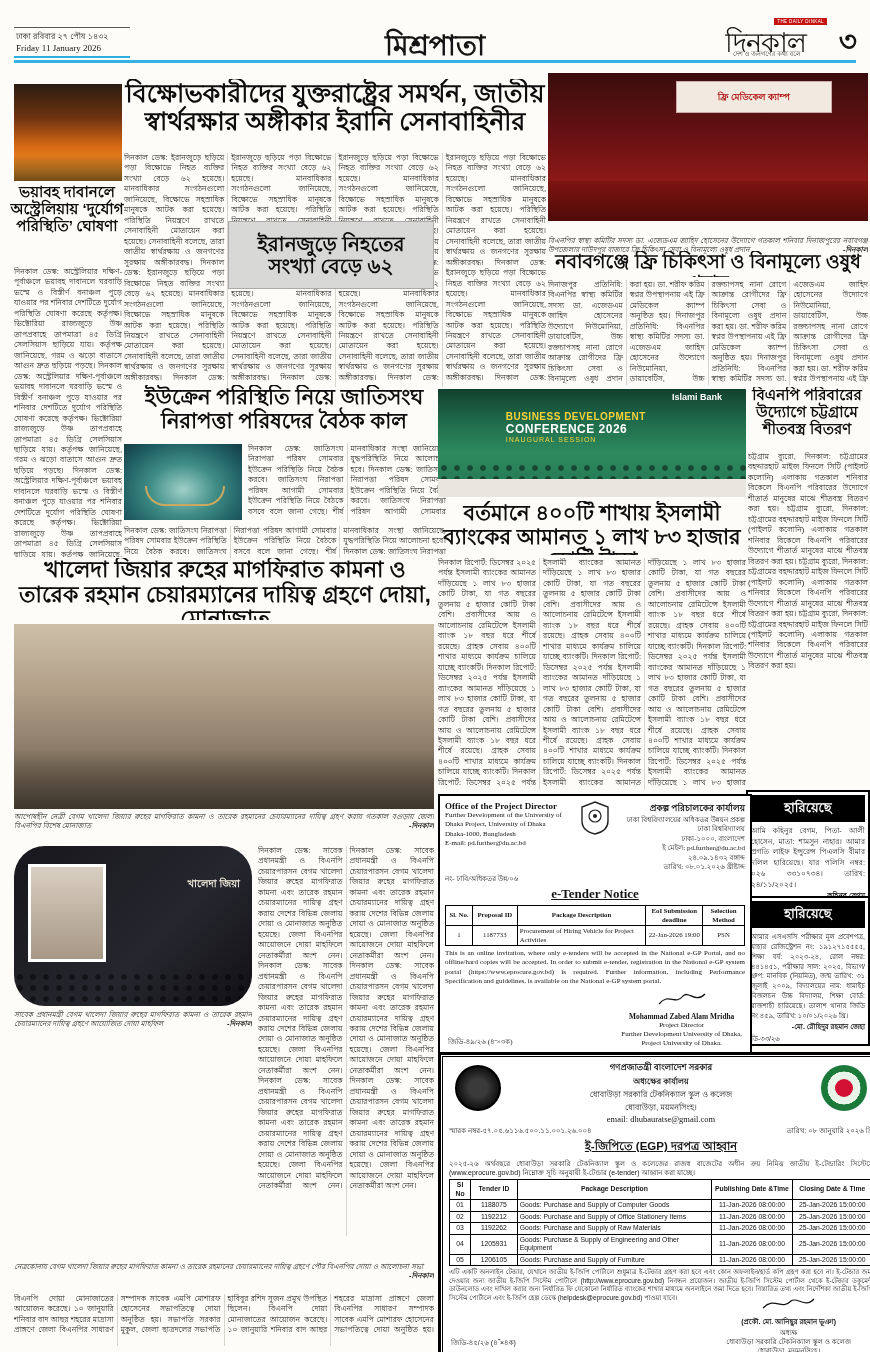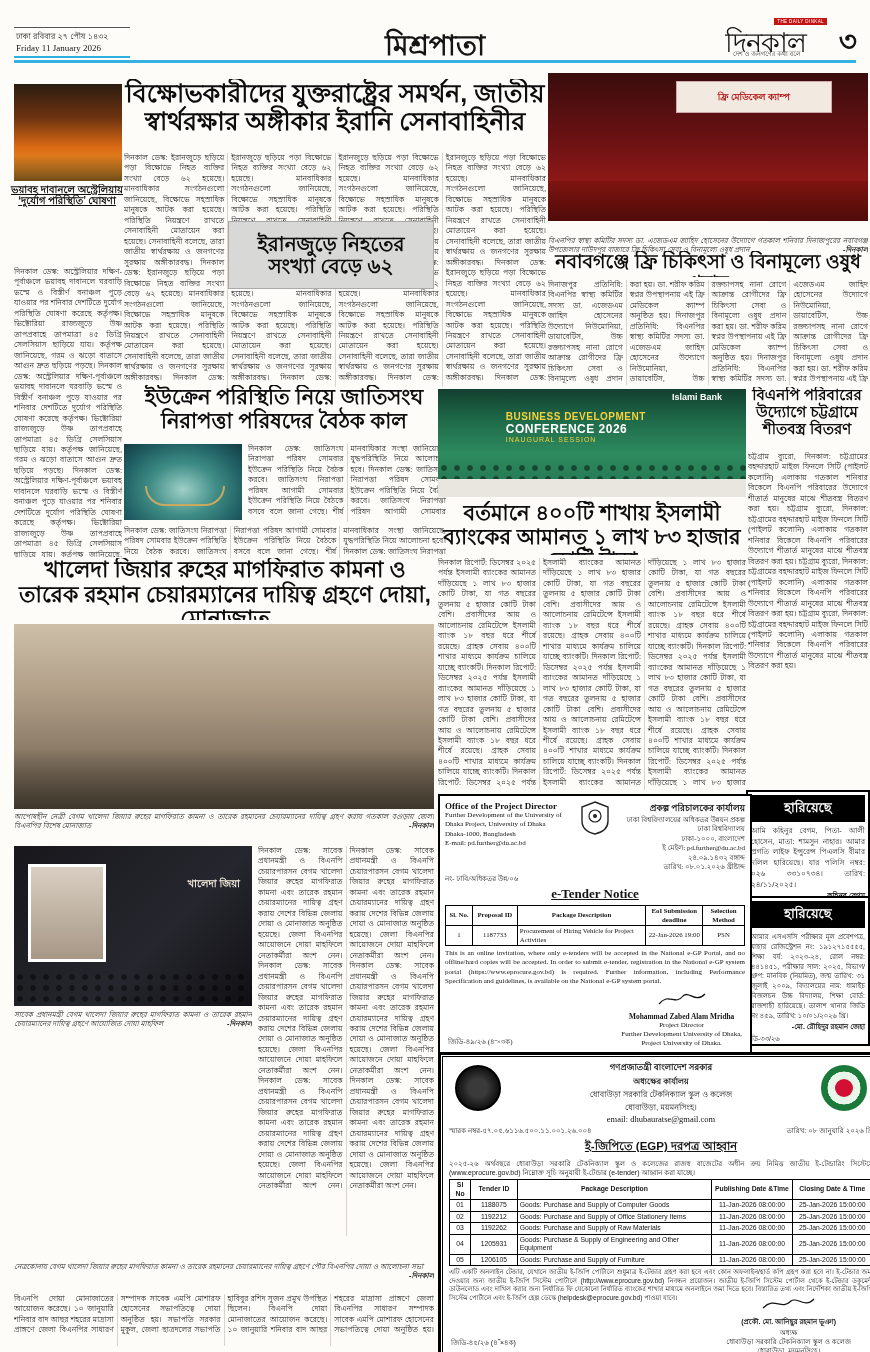--- a/index.html
+++ b/index.html
@@ -52,21 +52,21 @@
     <div style="position:absolute;left:0;top:4px;font-size:27px;font-weight:normal;letter-spacing:-1px;">দিনকাল</div>
     <div style="position:absolute;left:8px;bottom:0;font-size:6.5px;color:#333;">দেশ ও জনগণের কথা বলে</div>
     <div style="position:absolute;right:0;top:2px;font-size:28px;font-weight:bold;">৩</div>
   </div>
 
   <div class="abs blue-line" style="left:14px;top:60px;width:842px;height:3px;"></div>
 
   <div class="photo" style="left:14px;top:84px;width:108px;height:97px;background:linear-gradient(180deg,#2b1d12 0%,#6e3310 35%,#d96a14 65%,#f2a433 100%);">
     <div style="position:absolute;bottom:0;left:0;right:0;height:26px;background:linear-gradient(180deg,transparent,#00000088);"></div>
   </div>
-  <div class="abs bn-head" style="left:8px;top:184px;width:118px;height:80px;font-size:10px;text-decoration:underline;">ভয়াবহ দাবানলে অস্ট্রেলিয়ায় ‘দুর্যোগ পরিস্থিতি’ ঘোষণা</div>
+  <div class="abs bn-head" style="left:8px;top:184px;width:118px;height:80px;font-size:15px;">ভয়াবহ দাবানলে অস্ট্রেলিয়ায় ‘দুর্যোগ পরিস্থিতি’ ঘোষণা</div>
   <div class="abs body-txt" style="left:14px;top:267px;width:108px;height:290px;">দিনকাল ডেস্ক: অস্ট্রেলিয়ার দক্ষিণ-পূর্বাঞ্চলে ভয়াবহ দাবানলে ঘরবাড়ি ভস্মে ও বিস্তীর্ণ বনাঞ্চল পুড়ে যাওয়ার পর শনিবার দেশটিতে দুর্যোগ পরিস্থিতি ঘোষণা করেছে কর্তৃপক্ষ। ভিক্টোরিয়া রাজ্যজুড়ে উষ্ণ তাপপ্রবাহে তাপমাত্রা ৪৫ ডিগ্রি সেলসিয়াস ছাড়িয়ে যায়। কর্তৃপক্ষ জানিয়েছে, গরম ও ঝড়ো বাতাসে আগুন দ্রুত ছড়িয়ে পড়ছে। দিনকাল ডেস্ক: অস্ট্রেলিয়ার দক্ষিণ-পূর্বাঞ্চলে ভয়াবহ দাবানলে ঘরবাড়ি ভস্মে ও বিস্তীর্ণ বনাঞ্চল পুড়ে যাওয়ার পর শনিবার দেশটিতে দুর্যোগ পরিস্থিতি ঘোষণা করেছে কর্তৃপক্ষ। ভিক্টোরিয়া রাজ্যজুড়ে উষ্ণ তাপপ্রবাহে তাপমাত্রা ৪৫ ডিগ্রি সেলসিয়াস ছাড়িয়ে যায়। কর্তৃপক্ষ জানিয়েছে, গরম ও ঝড়ো বাতাসে আগুন দ্রুত ছড়িয়ে পড়ছে। দিনকাল ডেস্ক: অস্ট্রেলিয়ার দক্ষিণ-পূর্বাঞ্চলে ভয়াবহ দাবানলে ঘরবাড়ি ভস্মে ও বিস্তীর্ণ বনাঞ্চল পুড়ে যাওয়ার পর শনিবার দেশটিতে দুর্যোগ পরিস্থিতি ঘোষণা করেছে কর্তৃপক্ষ। ভিক্টোরিয়া রাজ্যজুড়ে উষ্ণ তাপপ্রবাহে তাপমাত্রা ৪৫ ডিগ্রি সেলসিয়াস ছাড়িয়ে যায়। কর্তৃপক্ষ জানিয়েছে, গরম ও ঝড়ো বাতাসে আগুন দ্রুত ছড়িয়ে পড়ছে।</div>
 
   <div class="abs bn-head" style="left:124px;top:79px;width:422px;height:70px;font-size:25px;">বিক্ষোভকারীদের যুক্তরাষ্ট্রের সমর্থন, জাতীয় স্বার্থরক্ষার অঙ্গীকার ইরানি সেনাবাহিনীর</div>
   <div class="abs body-txt" style="left:124px;top:153px;width:422px;height:234px;column-count:4;">দিনকাল ডেস্ক: ইরানজুড়ে ছড়িয়ে পড়া বিক্ষোভে নিহত ব্যক্তির সংখ্যা বেড়ে ৬২ হয়েছে। মানবাধিকার সংগঠনগুলো জানিয়েছে, বিক্ষোভে সহস্রাধিক মানুষকে আটক করা হয়েছে। পরিস্থিতি নিয়ন্ত্রণে রাখতে সেনাবাহিনী মোতায়েন করা হয়েছে। সেনাবাহিনী বলেছে, তারা জাতীয় স্বার্থরক্ষায় ও জনগণের সুরক্ষায় অঙ্গীকারবদ্ধ। দিনকাল ডেস্ক: ইরানজুড়ে ছড়িয়ে পড়া বিক্ষোভে নিহত ব্যক্তির সংখ্যা বেড়ে ৬২ হয়েছে। মানবাধিকার সংগঠনগুলো জানিয়েছে, বিক্ষোভে সহস্রাধিক মানুষকে আটক করা হয়েছে। পরিস্থিতি নিয়ন্ত্রণে রাখতে সেনাবাহিনী মোতায়েন করা হয়েছে। সেনাবাহিনী বলেছে, তারা জাতীয় স্বার্থরক্ষায় ও জনগণের সুরক্ষায় অঙ্গীকারবদ্ধ। দিনকাল ডেস্ক: ইরানজুড়ে ছড়িয়ে পড়া বিক্ষোভে নিহত ব্যক্তির সংখ্যা বেড়ে ৬২ হয়েছে। মানবাধিকার সংগঠনগুলো জানিয়েছে, বিক্ষোভে সহস্রাধিক মানুষকে আটক করা হয়েছে। পরিস্থিতি নিয়ন্ত্রণে রাখতে সেনাবাহিনী মোতায়েন করা হয়েছে। সেনাবাহিনী বলেছে, তারা জাতীয় স্বার্থরক্ষায় ও জনগণের সুরক্ষায় অঙ্গীকারবদ্ধ। দিনকাল ডেস্ক: ইরানজুড়ে ছড়িয়ে পড়া বিক্ষোভে নিহত ব্যক্তির সংখ্যা বেড়ে ৬২ হয়েছে। মানবাধিকার সংগঠনগুলো জানিয়েছে, বিক্ষোভে সহস্রাধিক মানুষকে আটক করা হয়েছে। পরিস্থিতি নিয়ন্ত্রণে রাখতে সেনাবাহিনী মোতায়েন করা হয়েছে। সেনাবাহিনী বলেছে, তারা জাতীয় স্বার্থরক্ষায় ও জনগণের সুরক্ষায় অঙ্গীকারবদ্ধ। দিনকাল ডেস্ক: ইরানজুড়ে ছড়িয়ে পড়া বিক্ষোভে নিহত ব্যক্তির সংখ্যা বেড়ে ৬২ হয়েছে। মানবাধিকার সংগঠনগুলো জানিয়েছে, বিক্ষোভে সহস্রাধিক মানুষকে আটক করা হয়েছে। পরিস্থিতি নিয়ন্ত্রণে রাখতে সেনাবাহিনী মোতায়েন করা হয়েছে। সেনাবাহিনী বলেছে, তারা জাতীয় স্বার্থরক্ষায় ও জনগণের সুরক্ষায় অঙ্গীকারবদ্ধ। দিনকাল ডেস্ক: ইরানজুড়ে ছড়িয়ে পড়া বিক্ষোভে নিহত ব্যক্তির সংখ্যা বেড়ে ৬২ হয়েছে। মানবাধিকার সংগঠনগুলো জানিয়েছে, বিক্ষোভে সহস্রাধিক মানুষকে আটক করা হয়েছে। পরিস্থিতি নিয়ন্ত্রণে রাখতে সেনাবাহিনী মোতায়েন করা হয়েছে। সেনাবাহিনী বলেছে, তারা জাতীয় স্বার্থরক্ষায় ও জনগণের সুরক্ষায় অঙ্গীকারবদ্ধ। দিনকাল ডেস্ক: ইরানজুড়ে ছড়িয়ে পড়া বিক্ষোভে নিহত ব্যক্তির সংখ্যা বেড়ে ৬২ হয়েছে। মানবাধিকার সংগঠনগুলো জানিয়েছে, বিক্ষোভে সহস্রাধিক মানুষকে আটক করা হয়েছে। পরিস্থিতি নিয়ন্ত্রণে রাখতে সেনাবাহিনী মোতায়েন করা হয়েছে। সেনাবাহিনী বলেছে, তারা জাতীয় স্বার্থরক্ষায় ও জনগণের সুরক্ষায় অঙ্গীকারবদ্ধ। দিনকাল ডেস্ক: ইরানজুড়ে ছড়িয়ে পড়া বিক্ষোভে নিহত ব্যক্তির সংখ্যা বেড়ে ৬২ হয়েছে। মানবাধিকার সংগঠনগুলো জানিয়েছে, বিক্ষোভে সহস্রাধিক মানুষকে আটক করা হয়েছে। পরিস্থিতি নিয়ন্ত্রণে রাখতে সেনাবাহিনী মোতায়েন করা হয়েছে। সেনাবাহিনী বলেছে, তারা জাতীয় স্বার্থরক্ষায় ও জনগণের সুরক্ষায় অঙ্গীকারবদ্ধ। দিনকাল ডেস্ক: ইরানজুড়ে ছড়িয়ে পড়া বিক্ষোভে নিহত ব্যক্তির সংখ্যা বেড়ে ৬২ হয়েছে। মানবাধিকার সংগঠনগুলো জানিয়েছে, বিক্ষোভে সহস্রাধিক মানুষকে আটক করা হয়েছে। পরিস্থিতি নিয়ন্ত্রণে রাখতে সেনাবাহিনী মোতায়েন করা হয়েছে। সেনাবাহিনী বলেছে, তারা জাতীয় স্বার্থরক্ষায় ও জনগণের সুরক্ষায় অঙ্গীকারবদ্ধ।</div>
   <div class="abs graybox" style="left:228px;top:221px;width:204px;height:66px;">
     <div class="bn-head" style="font-size:20px;padding:0 6px;">ইরানজুড়ে নিহতের সংখ্যা বেড়ে ৬২</div>
   </div>
 
   <div class="photo heads" style="left:548px;top:73px;width:320px;height:148px;background:linear-gradient(180deg,#3a0d0d 0%,#6b1113 45%,#8f1a17 75%,#a32019 100%);">
     <div style="position:absolute;left:40%;top:8px;width:48%;height:30px;background:#f2e9e0;border:1px solid #caa;display:flex;align-items:center;justify-content:center;">
@@ -106,21 +106,21 @@
 
   <div class="abs bn-head" style="left:14px;top:558px;width:422px;height:62px;font-size:22px;">খালেদা জিয়ার রুহের মাগফিরাত কামনা ও তারেক রহমান চেয়ারম্যানের দায়িত্ব গ্রহণে দোয়া, মোনাজাত</div>
   <div class="photo heads" style="left:14px;top:624px;width:420px;height:185px;background:linear-gradient(180deg,#cdbfa8 0%,#b2a089 35%,#8a7a66 70%,#6e6152 100%);">
     <div style="position:absolute;left:0;bottom:0;width:100%;height:60px;background:linear-gradient(180deg,transparent,#3f372c);"></div>
   </div>
   <div class="abs cap" style="left:14px;top:812px;width:420px;height:26px;">
     <span>আপোষহীন নেত্রী বেগম খালেদা জিয়ার রুহের মাগফিরাত কামনা ও তারেক রহমানের চেয়ারম্যানের দায়িত্ব গ্রহণ করায় গতকাল বগুড়ায় জেলা বিএনপির বিশেষ মোনাজাত</span>
     <span class="credit">-দিনকাল</span>
   </div>
 
-  <div class="photo" style="left:14px;top:846px;width:238px;height:160px;background:linear-gradient(135deg,#17171c 0%,#26262e 60%,#101014 100%);">
+  <div class="photo" style="left:14px;top:846px;width:238px;height:160px;background:linear-gradient(135deg,#17171c 0%,#26262e 60%,#101014 100%);border-radius:31px;">
     <div style="position:absolute;left:14px;top:18px;width:72px;height:92px;background:linear-gradient(180deg,#d9cfc2,#a79786);border:3px solid #fff;"></div>
     <div style="position:absolute;right:12px;top:30px;color:#f0e8da;font-size:10px;font-weight:bold;">খালেদা জিয়া</div>
     <div class="heads" style="position:absolute;left:0;bottom:0;width:100%;height:34px;"></div>
   </div>
   <div class="abs cap" style="left:14px;top:1010px;width:238px;height:28px;">
     <span>সাবেক প্রধানমন্ত্রী বেগম খালেদা জিয়ার রুহের মাগফিরাত কামনা ও তারেক রহমান চেয়ারম্যানের দায়িত্ব গ্রহণে আয়োজিত দোয়া মাহফিল</span>
     <span class="credit">-দিনকাল</span>
   </div>
 
   <div class="abs body-txt" style="left:258px;top:846px;width:176px;height:390px;column-count:2;">দিনকাল ডেস্ক: সাবেক প্রধানমন্ত্রী ও বিএনপি চেয়ারপারসন বেগম খালেদা জিয়ার রুহের মাগফিরাত কামনা এবং তারেক রহমান চেয়ারম্যানের দায়িত্ব গ্রহণ করায় দেশের বিভিন্ন জেলায় দোয়া ও মোনাজাত অনুষ্ঠিত হয়েছে। জেলা বিএনপির আয়োজনে দোয়া মাহফিলে নেতাকর্মীরা অংশ নেন। দিনকাল ডেস্ক: সাবেক প্রধানমন্ত্রী ও বিএনপি চেয়ারপারসন বেগম খালেদা জিয়ার রুহের মাগফিরাত কামনা এবং তারেক রহমান চেয়ারম্যানের দায়িত্ব গ্রহণ করায় দেশের বিভিন্ন জেলায় দোয়া ও মোনাজাত অনুষ্ঠিত হয়েছে। জেলা বিএনপির আয়োজনে দোয়া মাহফিলে নেতাকর্মীরা অংশ নেন। দিনকাল ডেস্ক: সাবেক প্রধানমন্ত্রী ও বিএনপি চেয়ারপারসন বেগম খালেদা জিয়ার রুহের মাগফিরাত কামনা এবং তারেক রহমান চেয়ারম্যানের দায়িত্ব গ্রহণ করায় দেশের বিভিন্ন জেলায় দোয়া ও মোনাজাত অনুষ্ঠিত হয়েছে। জেলা বিএনপির আয়োজনে দোয়া মাহফিলে নেতাকর্মীরা অংশ নেন। দিনকাল ডেস্ক: সাবেক প্রধানমন্ত্রী ও বিএনপি চেয়ারপারসন বেগম খালেদা জিয়ার রুহের মাগফিরাত কামনা এবং তারেক রহমান চেয়ারম্যানের দায়িত্ব গ্রহণ করায় দেশের বিভিন্ন জেলায় দোয়া ও মোনাজাত অনুষ্ঠিত হয়েছে। জেলা বিএনপির আয়োজনে দোয়া মাহফিলে নেতাকর্মীরা অংশ নেন। দিনকাল ডেস্ক: সাবেক প্রধানমন্ত্রী ও বিএনপি চেয়ারপারসন বেগম খালেদা জিয়ার রুহের মাগফিরাত কামনা এবং তারেক রহমান চেয়ারম্যানের দায়িত্ব গ্রহণ করায় দেশের বিভিন্ন জেলায় দোয়া ও মোনাজাত অনুষ্ঠিত হয়েছে। জেলা বিএনপির আয়োজনে দোয়া মাহফিলে নেতাকর্মীরা অংশ নেন। দিনকাল ডেস্ক: সাবেক প্রধানমন্ত্রী ও বিএনপি চেয়ারপারসন বেগম খালেদা জিয়ার রুহের মাগফিরাত কামনা এবং তারেক রহমান চেয়ারম্যানের দায়িত্ব গ্রহণ করায় দেশের বিভিন্ন জেলায় দোয়া ও মোনাজাত অনুষ্ঠিত হয়েছে। জেলা বিএনপির আয়োজনে দোয়া মাহফিলে নেতাকর্মীরা অংশ নেন।</div>

